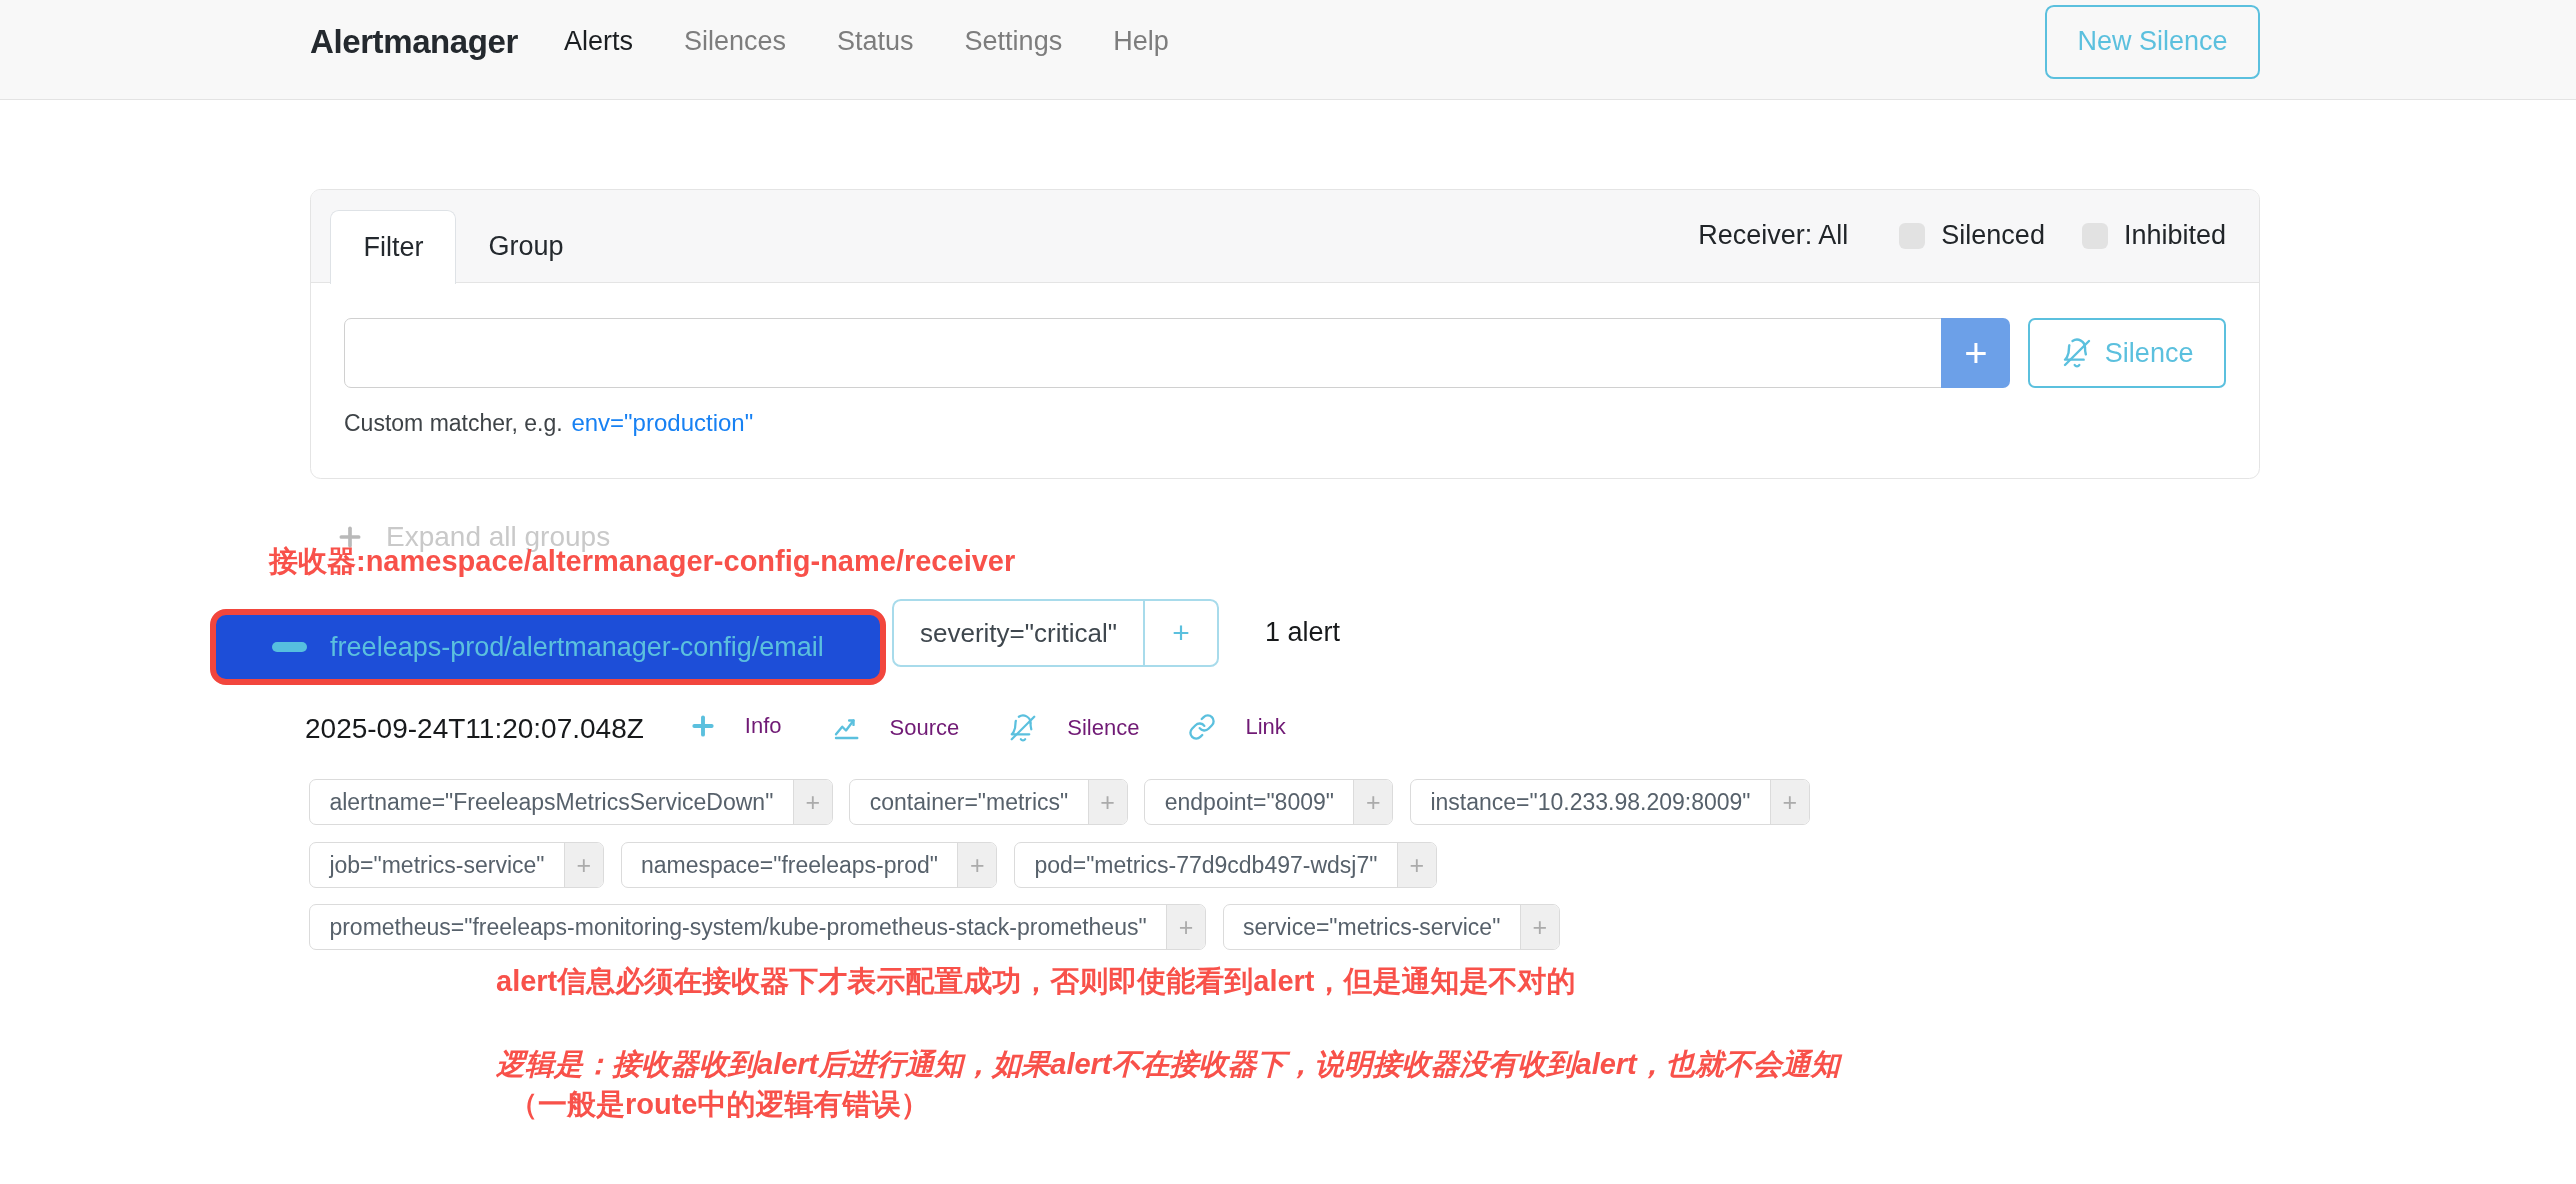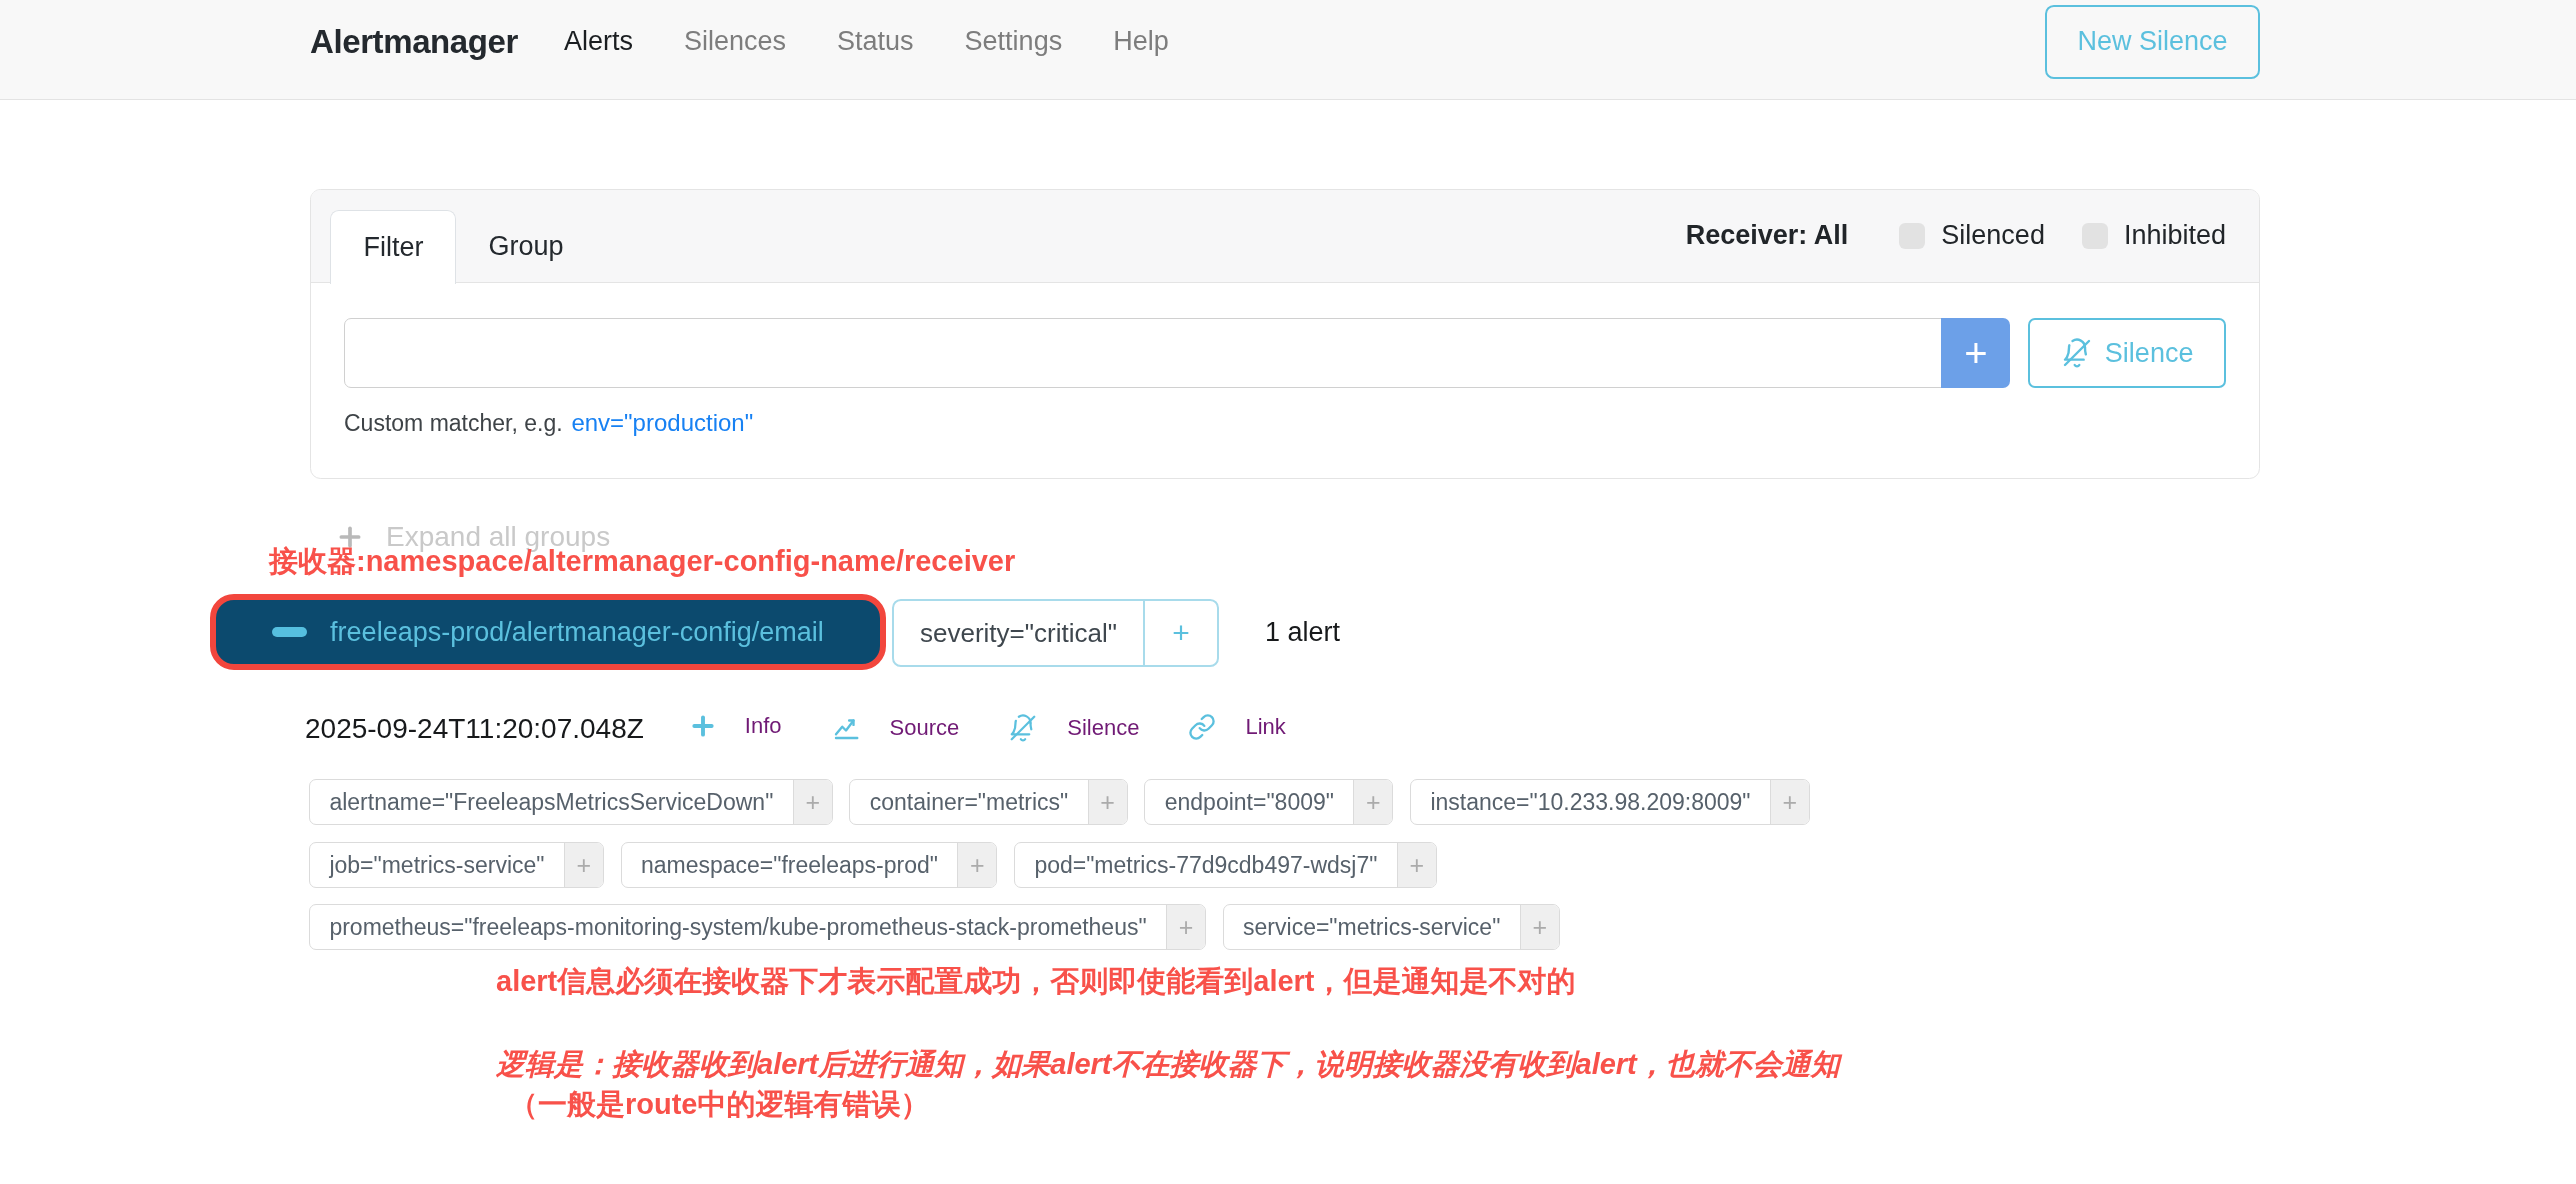--- a/index.html
+++ b/index.html
@@ -25,21 +25,21 @@
             border:1.8px solid #e4e4e4; border-radius:10.6px; background:#fff; }
   .card-header { position:relative; height:93px; background:#f7f7f8;
             border-bottom:1.8px solid #e4e4e4; border-radius:8.8px 8.8px 0 0; }
   .tabs { position:absolute; left:19.4px; bottom:-1.8px; display:flex; }
   .tab { height:74px; padding:0 32px; display:flex; align-items:center;
             font-size:27px; color:#24292e; cursor:pointer; }
   .tab.active { background:#fff; border:1.8px solid #dee2e6; border-bottom:none;
             border-radius:8.8px 8.8px 0 0; }
   .header-controls { position:absolute; right:33px; top:0; height:91px; display:flex;
             align-items:center; font-size:27px; color:#212529; }
-  .receiver-filter { margin-right:51px; cursor:pointer;font-weight:bold; }
+  .receiver-filter { margin-right:51px; cursor:pointer; }
   .checkbox { width:26px; height:26px; background:#e2e2e2; border-radius:6.2px;
             margin-right:16px; cursor:pointer; }
   .cb-label { margin-right:37px; }
   .cb-label.last { margin-right:0; }
   .card-body { padding:35px 33px 0 33px; }
   .matcher-row { display:flex; align-items:stretch; height:70px; }
   .matcher-input { flex:1; border:1.8px solid #d0d0d0; border-radius:7px 0 0 7px;
             font-size:26px; padding:0 21px; color:#333; background:#fff; outline:none; }
   .btn-add { width:69px; background:#6ca0e8; color:#fff; font-size:40px; border:none;
             border-radius:0 7px 7px 0; display:flex; align-items:center; justify-content:center;
@@ -54,22 +54,22 @@
   .expand-row { position:absolute; left:337px; top:521px; display:flex; align-items:center;
             gap:23px; color:#c9c9c9; font-size:28px; cursor:pointer; }
   .note { position:absolute; color:#f8514a; font-weight:700; font-size:29px;
             white-space:nowrap; z-index:5; line-height:35px; }
   #note-receiver { left:269px; top:544px; }
   #note-config   { left:496px; top:964px; }
   #note-logic1   { left:496px; top:1047px;font-style:italic; }
   #note-logic2   { left:509px; top:1087px; }
 
   
-  .receiver-box { position:absolute; left:210px; top:594px; width:676px; height:76px;
-            border:6.2px solid #f2463d; border-radius:24px; background:#0c4a6e; display:flex;
+  .receiver-box { position:absolute; left:210px; top:609px; width:676px; height:76px;
+            border:6.2px solid #f2463d; border-radius:16px; background:#1d4ed8; display:flex;
             align-items:center; justify-content:center; gap:23px; z-index:4; }
   .minus-dash { width:35px; height:9.7px; border-radius:5.3px; background:#56bfdf; }
   .receiver-link { font-size:27px; color:#5bc0de; cursor:pointer; }
   .severity-group { position:absolute; left:892px; top:599px; height:68px;
             border:2.6px solid #a8dbeb; border-radius:8.8px; background:#fff; display:flex; }
   .severity-text { display:flex; align-items:center; padding:0 26px; font-size:26px;
             color:#3f474e; cursor:pointer; }
   .severity-add { width:74px; border-left:2.6px solid #a8dbeb; display:flex; align-items:center;
             justify-content:center; color:#5bc0de; font-size:30px; cursor:pointer; }
   .alert-count { position:absolute; left:1265px; top:615px; font-size:27px; color:#17191b;

